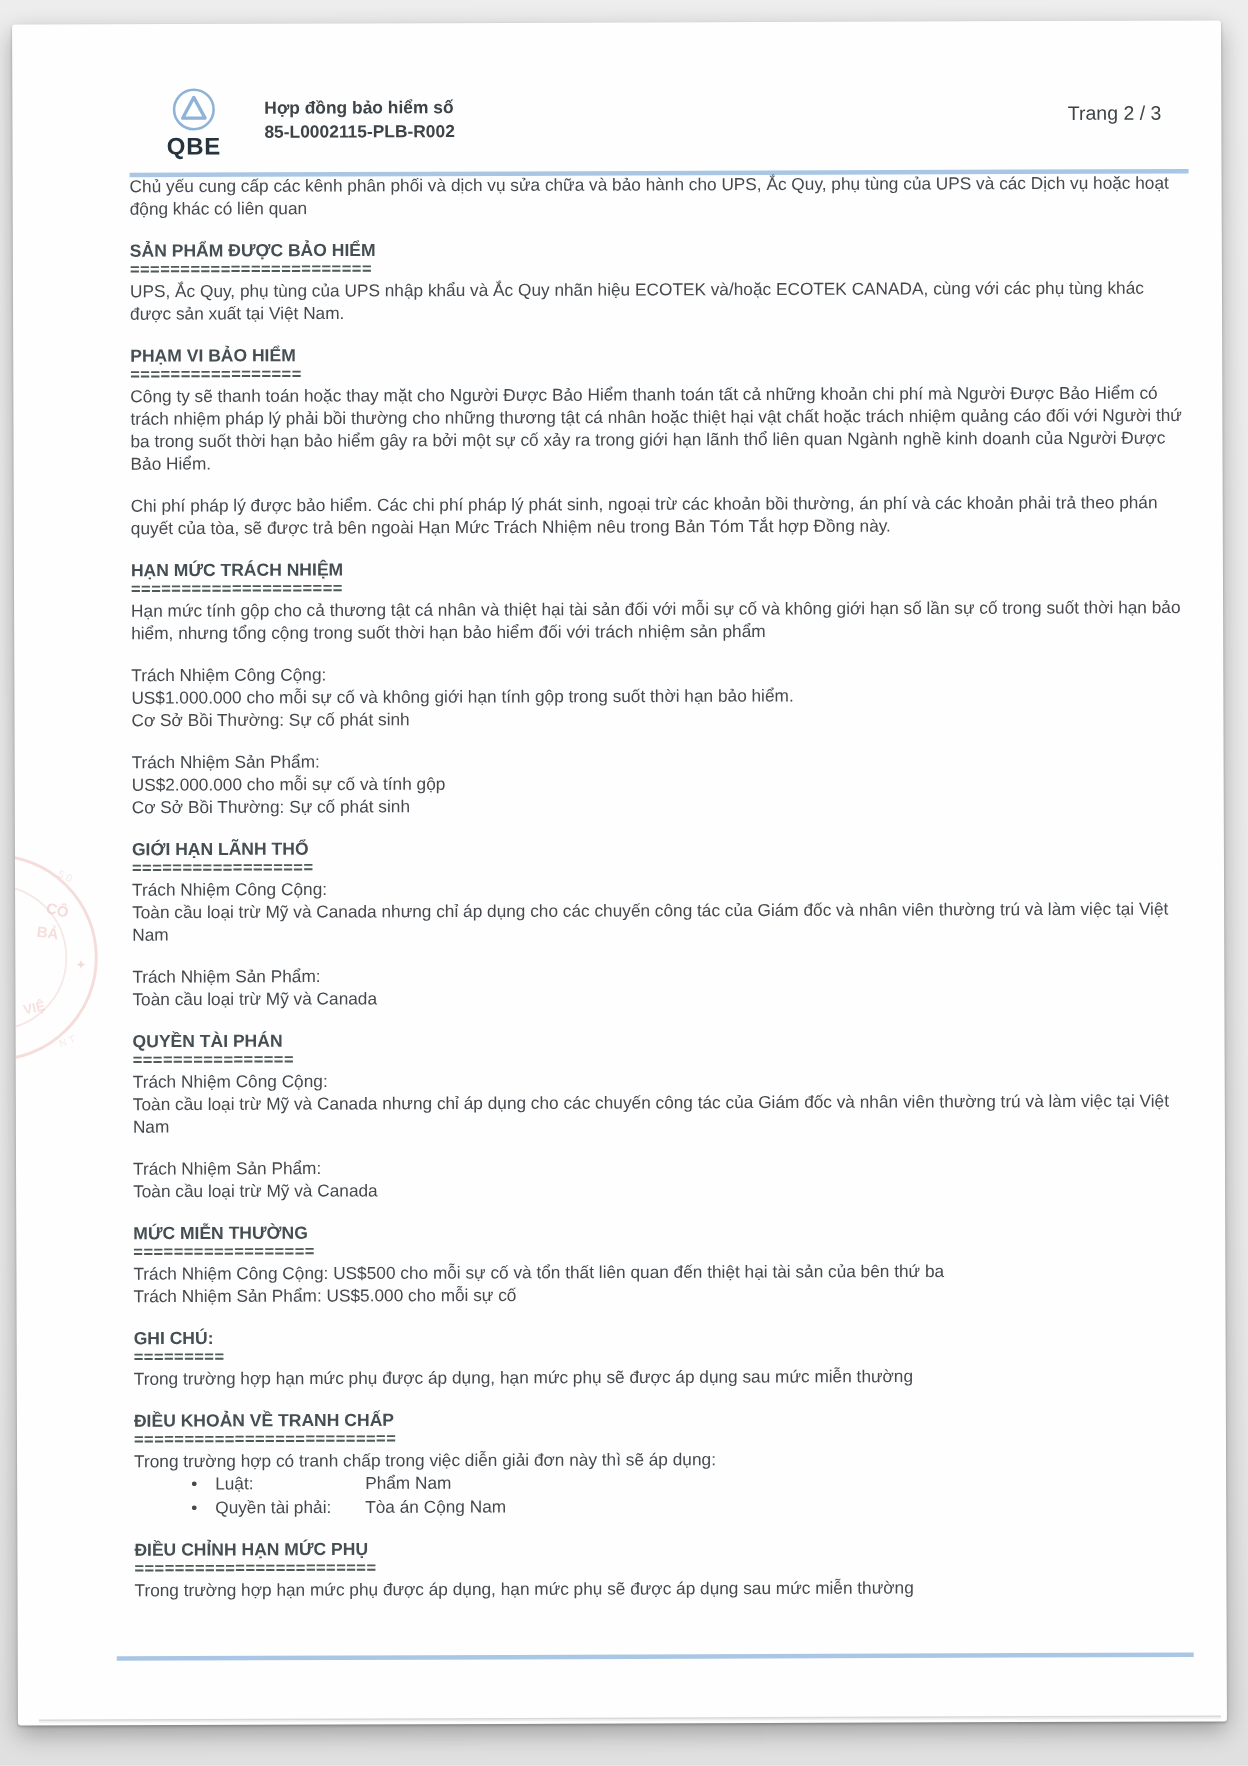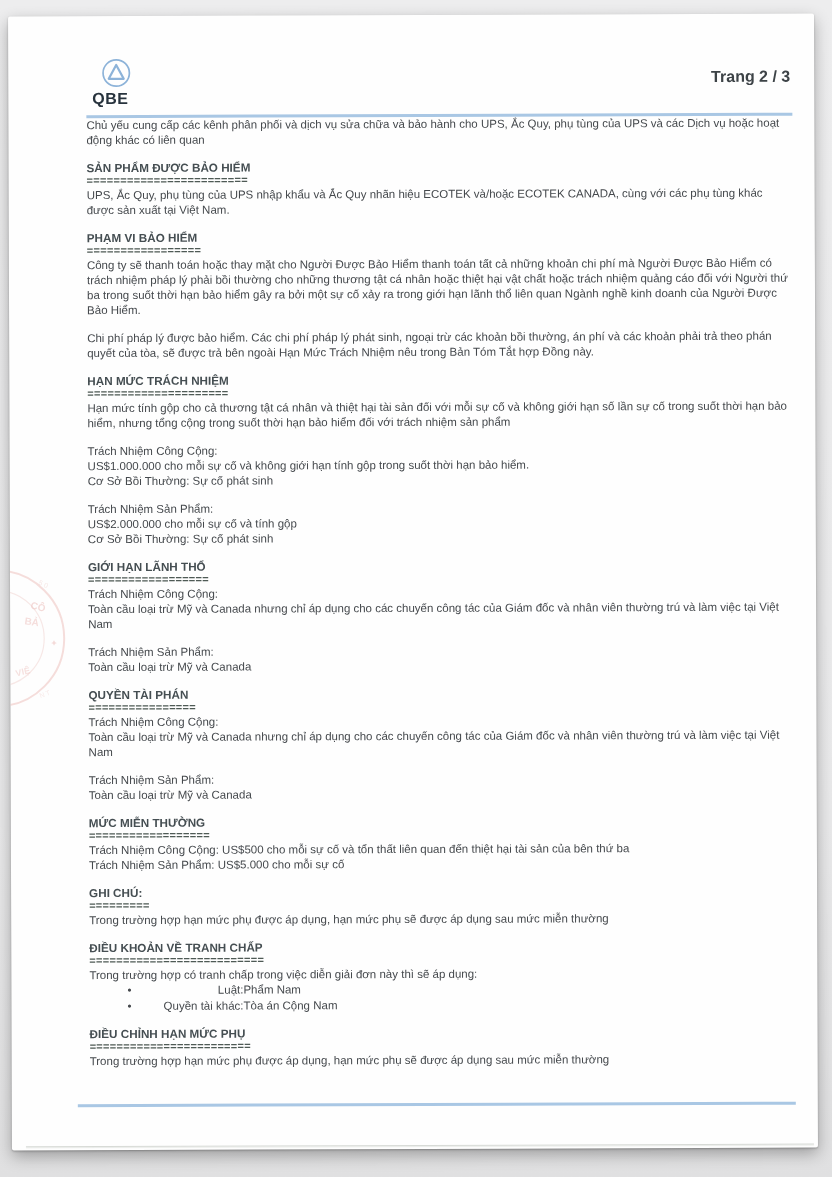--- a/index.html
+++ b/index.html
@@ -16,33 +16,33 @@
     background: #fefefe;
     border-radius: 2px;
     box-shadow: 0 1px 2px rgba(0,0,0,0.25), 0 6px 16px rgba(0,0,0,0.30);
     transform: rotate(-0.2deg);
     overflow: hidden;
   }
   .content { padding: 40px 22px 0 78px; position: relative; }
 
   
   .hdr { display: flex; align-items: flex-start; height: 55px; }
-  .logo { margin-left: 6px; width: 48px; }
+  .logo { margin-left: 19px; width: 48px; text-align: center; }
   .logo svg { display: block; margin: 0 auto; }
   .logo-brand {
     font-size: 16px; font-weight: bold; color: #27333d;
     letter-spacing: 0.5px; line-height: 16px; margin-top: 1px;
   }
   .doc-title {
     margin-left: 23px; margin-top: 9px;
     font-size: 11.6px; font-weight: bold; line-height: 15.5px; color: #3d4347;
   }
   .page-indicator {
-    margin-left: auto; margin-top: 14px; margin-right: 2px;
-    font-size: 16px; font-weight: bold; color: #3d4347;
+    margin-left: auto; margin-top: 14px; margin-right: 18px;
+    font-size: 13px; font-weight: normal; color: #3d4347;
   }
   .divider-top { height: 3px; background: #a9c7e4; margin-top: 4px; }
   .divider-bottom {
     position: absolute; left: 66px; right: 22px; top: 1088px;
     height: 3px; background: #a9c7e4;
   }
   .scan-edge-line {
     position: absolute; left: 14px; right: 4px; top: 1130px;
     height: 1px; background: #d7dad6; box-shadow: 0 1px 1px #e7e9e6;
   }
@@ -59,21 +59,21 @@
     color: #454e52; line-height: 14px;
   }
   .eq {
     font-size: 11px; font-weight: bold; line-height: 8px;
     color: #4e5a55; letter-spacing: 0.3px;
     margin: 1px 0 4px 0;
     white-space: nowrap; overflow: hidden;
   }
   .li { display: flex; margin-left: 38px; font-size: 11.5px; line-height: 15.5px; color: #45494d; }
   .li .bullet { width: 16px; }
-  .li .label  { width: 100px; text-align: right; }
+  .li .label  { width: 100px; }
   .list-wrap { margin-bottom: 13px; }
 
   
   .stamp { position: absolute; left: 0; top: 542px; width: 62px; height: 160px; pointer-events: none; opacity: 0.55; }
 </style>
 </head>
 <body>
 
 <div class="page">
 
@@ -94,20 +94,24 @@
 
     <div class="hdr">
       <div class="logo">
         <svg width="34" height="34" viewBox="0 0 40 40">
           <circle cx="20" cy="20" r="15.5" fill="none" stroke="#8db3d9" stroke-width="2"></circle>
           <path d="M20 10.5 L28.8 26.8 L11.2 26.8 Z" fill="none" stroke="#8db3d9" stroke-width="2.6" stroke-linejoin="round"></path>
           <path d="M20 17 L23.8 24.2 L16.2 24.2 Z" fill="#ffffff" stroke="#ffffff" stroke-width="1"></path>
         </svg>
         <div class="logo-brand">QBE</div>
       </div>
+      <div class="doc-title">
+        <div>Hợp đồng bảo hiểm số</div>
+        <div>85-L0002115-PLB-R002</div>
+      </div>
       <div class="page-indicator">Trang 2 / 3</div>
     </div>
     <div class="divider-top"></div>
 
     <p class="blk intro">Chủ yếu cung cấp các kênh phân phối và dịch vụ sửa chữa và bảo hành cho UPS, Ắc Quy, phụ tùng của UPS và các Dịch vụ hoặc hoạt động khác có liên quan</p>
 
     <section>
       <h3 class="sec-head">SẢN PHẨM ĐƯỢC BẢO HIỂM</h3>
       <div class="eq">========================</div>
       <p class="blk">UPS, Ắc Quy, phụ tùng của UPS nhập khẩu và Ắc Quy nhãn hiệu ECOTEK và/hoặc ECOTEK CANADA, cùng với các phụ tùng khác được sản xuất tại Việt Nam.</p>
@@ -168,21 +172,21 @@
       <div class="eq">==========================</div>
       <p class="blk" style="margin-bottom:0;">Trong trường hợp có tranh chấp trong việc diễn giải đơn này thì sẽ áp dụng:</p>
       <div class="list-wrap">
         <div class="li">
           <span class="bullet">•</span>
           <span class="label">Luật:</span>
           <span class="value">Phẩm Nam</span>
         </div>
         <div class="li">
           <span class="bullet">•</span>
-          <span class="label">Quyền tài khác:</span>
+          <span class="label">Quyền tài phải:</span>
           <span class="value">Tòa án Cộng Nam</span>
         </div>
       </div>
     </section>
 
     <section>
       <h3 class="sec-head">ĐIỀU CHỈNH HẠN MỨC PHỤ</h3>
       <div class="eq">========================</div>
       <p class="blk">Trong trường hợp hạn mức phụ được áp dụng, hạn mức phụ sẽ được áp dụng sau mức miễn thường</p>
     </section>

